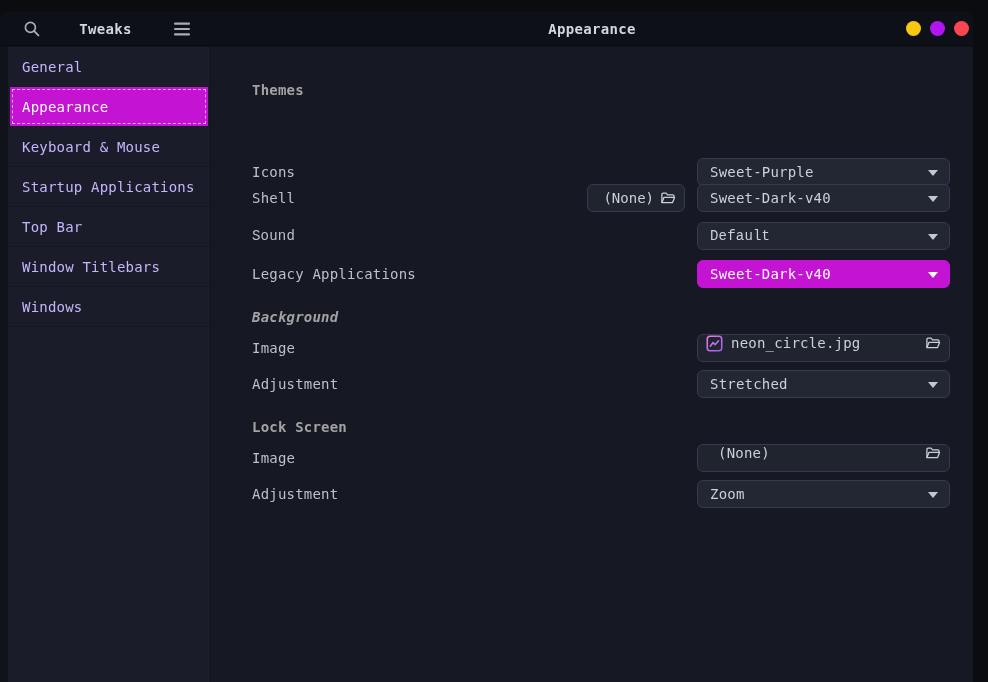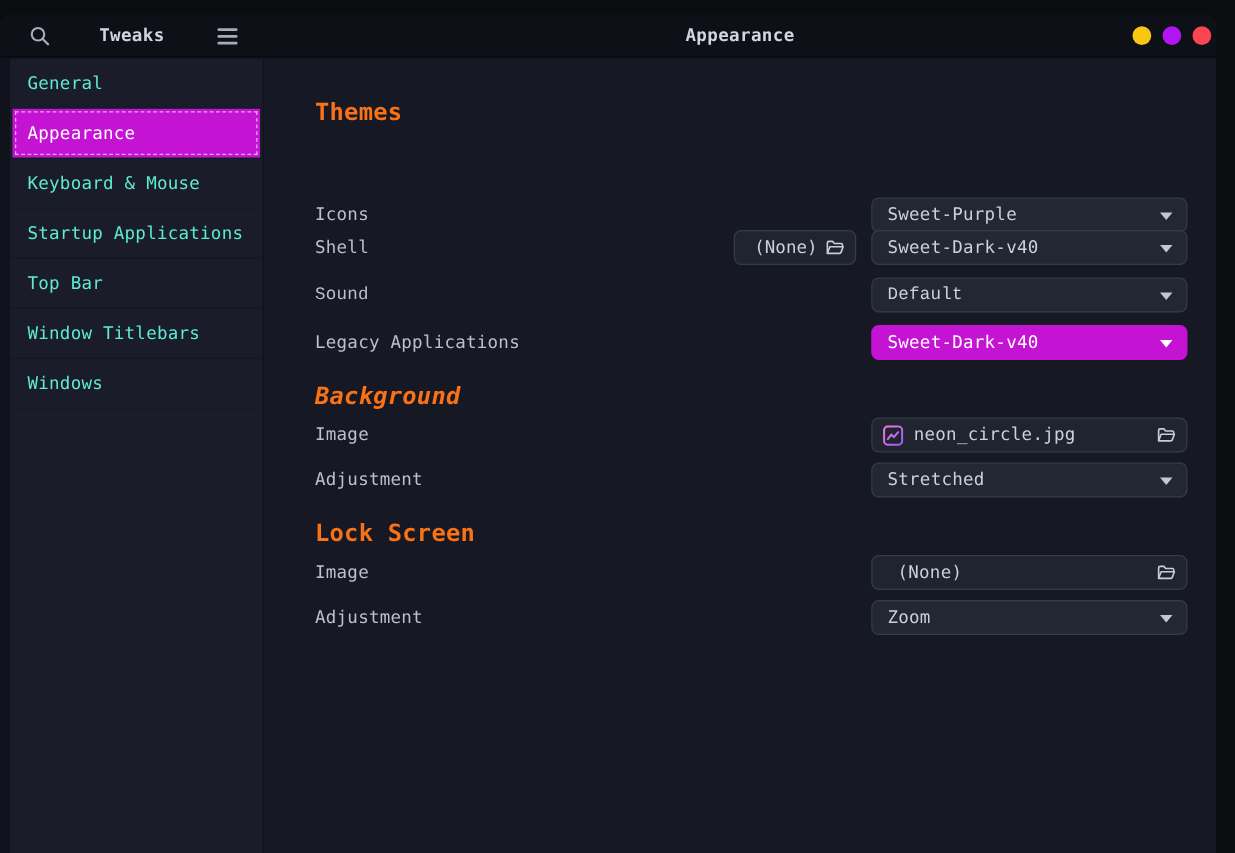--- a/index.html
+++ b/index.html
@@ -28,48 +28,48 @@
 
   
   .win-body { position:absolute; top:35px; left:0; right:0; bottom:0; display:flex; }
   .sidebar-strip { width:8px; background:#11131c; }
   .sidebar { width:203px; background:#1a1d29; border-right:1px solid #10121a; }
   .content { flex:1; position:relative; background:#161824; }
 
   
   .side-item { position:relative; height:40px; display:flex; align-items:center;
                padding:0 14px; border-bottom:1px solid #151824;
-               color:#5eead4; font-size:14px; letter-spacing:.2px; cursor:pointer; }
+               color:#c4b5fd; font-size:14px; letter-spacing:.2px; cursor:pointer; }
   .side-item span { position:relative; z-index:2; }
   .side-item.selected { color:#ffffff; }
   .side-item.selected::before { content:""; position:absolute; left:2px; right:2px;
                top:0px; bottom:0px; background:#c513d3; z-index:0; }
   .side-item.selected::after { content:""; position:absolute; left:4px; right:4px;
                top:2px; bottom:2px; border:1px dashed rgba(255,255,255,.65); z-index:1; }
 
   
   .sec-title { position:absolute; left:41px; height:20px; display:flex; align-items:center;
-               color:#f97316; font-size:19px; font-weight:bold; letter-spacing:.2px; }
+               color:#a3a3a3; font-size:14px; font-weight:bold; letter-spacing:.2px; }
   .row { position:absolute; left:41px; right:23px; height:28px;
          display:flex; align-items:center; }
   .row-label { color:#bcc0cb; font-size:14px; letter-spacing:.2px; }
 
   .dropdown { position:absolute; right:0; top:0; width:253px; height:28px;
               background:#232734; border:1px solid #353b4d; border-radius:6px;
               display:flex; align-items:center; padding:0 28px 0 12px;
               color:#ccd0da; font-size:14px; letter-spacing:.2px; cursor:pointer; }
   .dropdown .caret { position:absolute; right:11px; top:11px; width:0; height:0;
               border-left:5px solid transparent; border-right:5px solid transparent;
               border-top:6px solid #c3c7d2; }
   .dropdown.hl { background:#c513d3; border-color:#c513d3; color:#ffffff; }
   .dropdown.hl .caret { border-top-color:#ffffff; }
 
   .file-btn { position:absolute; right:0; top:0; width:253px; height:28px;
               background:#20242f; border:1px solid #353b4d; border-radius:6px;
-              display:flex; align-items:center; padding:0 8px;
+              display:flex; align-items:flex-start; padding:0 8px;
               color:#ccd0da; font-size:14px; letter-spacing:.2px; cursor:pointer; }
   .file-btn .fname { margin-left:8px; }
   .file-btn .fname.pad { margin-left:12px; }
   .file-btn .folder { margin-left:auto; }
 
   .file-btn-small { position:absolute; right:265px; top:0; width:98px; height:28px;
               background:#20242f; border:1px solid #353b4d; border-radius:6px;
               display:flex; align-items:center; justify-content:flex-end; gap:6px;
               padding:0 8px; color:#ccd0da; font-size:14px; cursor:pointer; }
 

